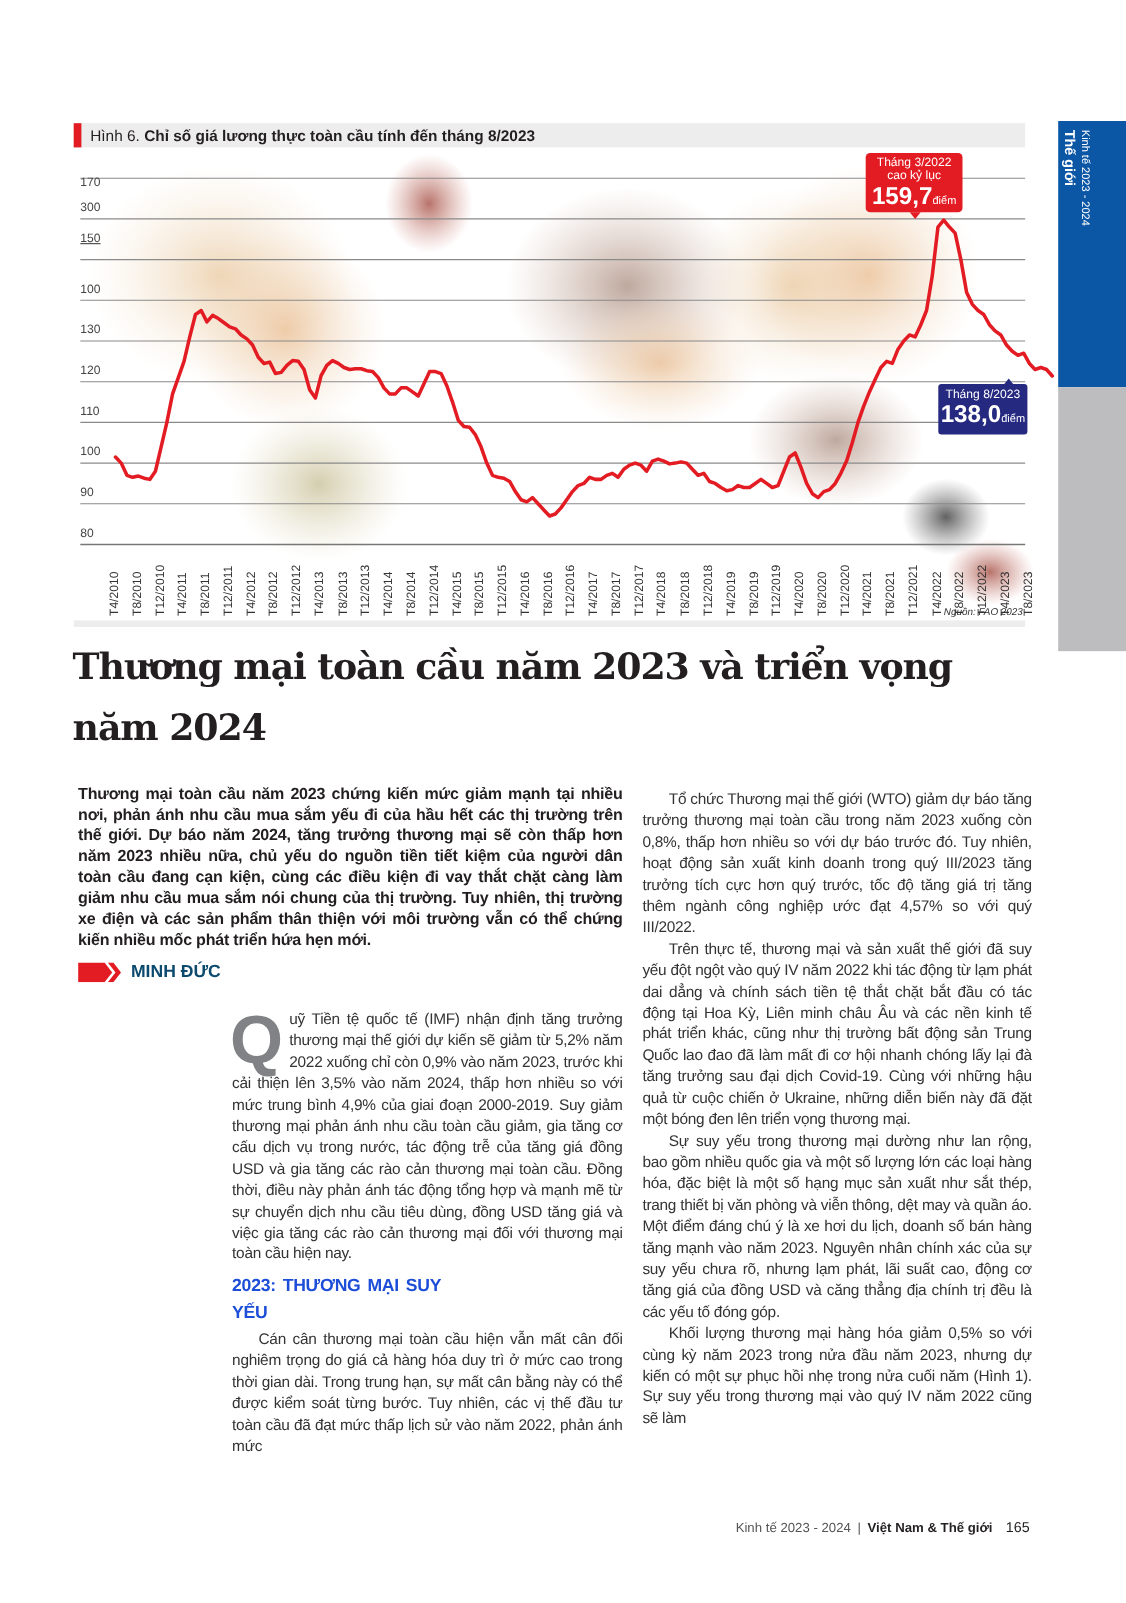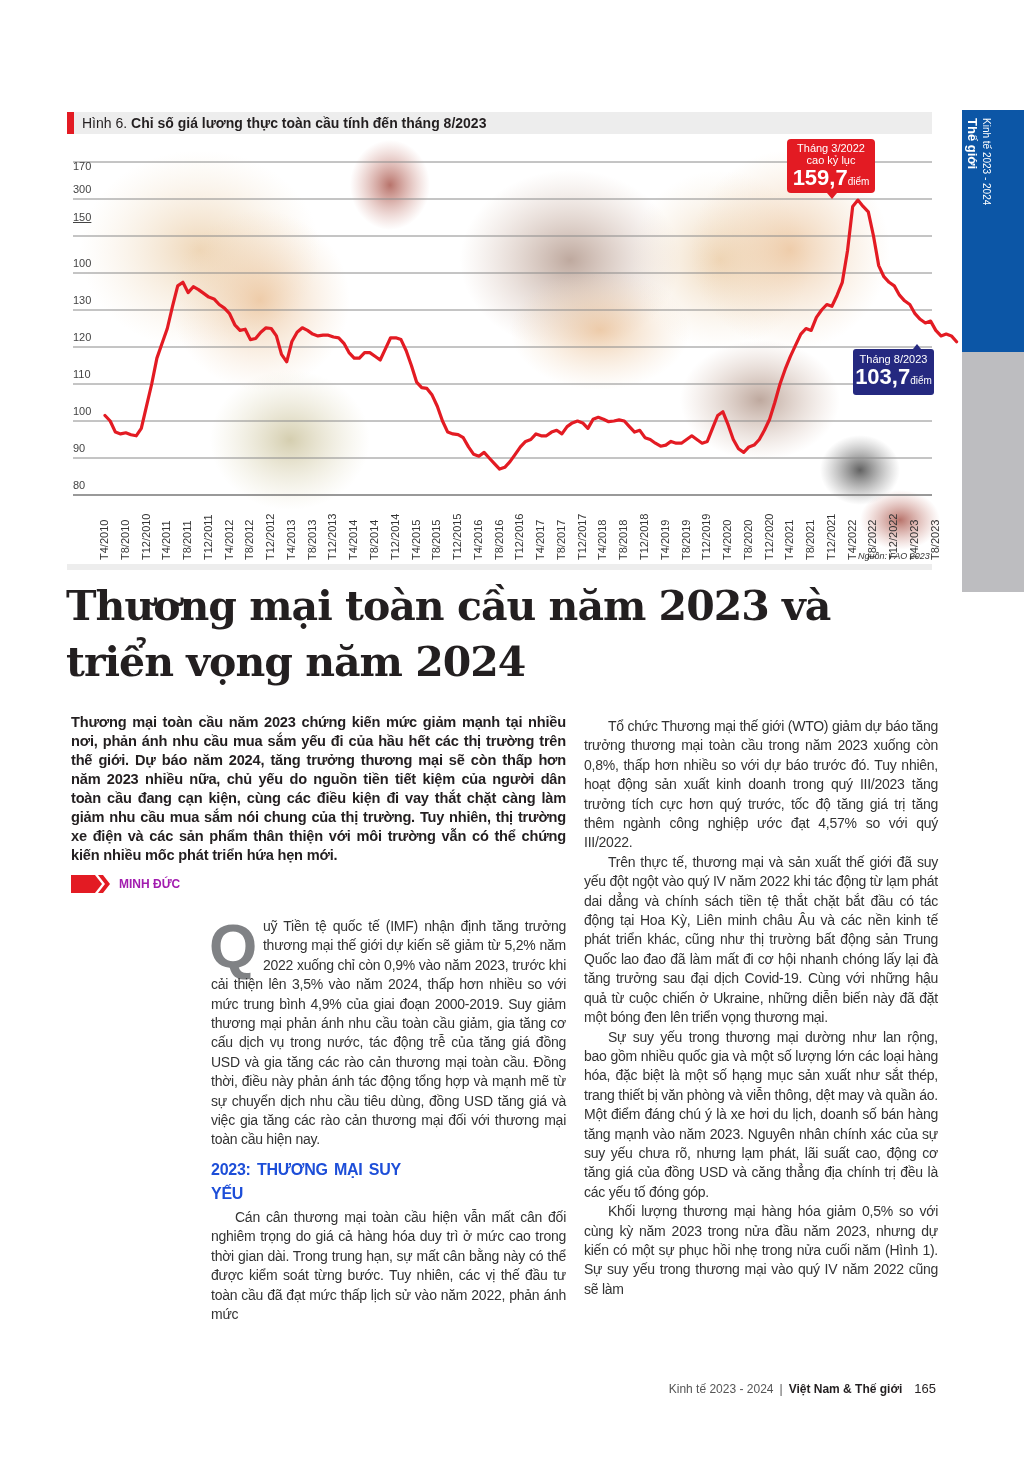--- a/index.html
+++ b/index.html
@@ -22,25 +22,25 @@
   .callout-red .l1{font-size:11px;line-height:12px;margin-top:3px;}
   .callout-red .val{font-size:22px;font-weight:bold;line-height:22px;margin-top:1px;}
   .callout-red .unit{font-size:10px;font-weight:normal;}
   .callout-red::after{content:"";position:absolute;left:40px;bottom:-6px;border-left:5px solid transparent;border-right:5px solid transparent;border-top:6px solid #e31b23;}
   .callout-blue{position:absolute;left:853px;top:349px;width:81px;height:46px;background:#252980;border-radius:3px;color:#fff;text-align:center;}
   .callout-blue .l1{font-size:11px;line-height:12px;margin-top:4px;}
   .callout-blue .val{font-size:22px;font-weight:bold;line-height:24px;}
   .callout-blue .unit{font-size:10px;font-weight:normal;}
   .callout-blue::before{content:"";position:absolute;left:60px;top:-5px;border-left:4px solid transparent;border-right:4px solid transparent;border-bottom:5px solid #252980;}
 
-  .headline{position:absolute;left:66px;top:578px;width:880px;font-family:"DejaVu Serif","Liberation Serif",serif;font-weight:bold;font-size:41px;line-height:56px;color:#231f20;letter-spacing:-1px;}
+  .headline{position:absolute;left:66px;top:578px;width:880px;font-family:"DejaVu Serif","Liberation Serif",serif;font-weight:bold;font-size:33px;line-height:56px;color:#231f20;letter-spacing:-1px;}
   .lead{position:absolute;left:71px;top:713px;width:495px;font-size:14.6px;line-height:19px;font-weight:bold;color:#231f20;font-family:"Liberation Sans",sans-serif;text-align:justify;letter-spacing:-0.2px;}
   .author{position:absolute;left:71px;top:875px;display:flex;align-items:center;gap:8px;}
   .author-icon{width:40px;height:18px;}
-  .author-name{font-size:12px;font-weight:bold;color:#a21caf;font-family:"Liberation Sans",sans-serif;}
+  .author-name{font-size:16px;font-weight:bold;color:#0c4a6e;font-family:"Liberation Sans",sans-serif;}
 
   .col{position:absolute;font-size:14px;line-height:19.4px;color:#333;text-align:justify;font-family:"Liberation Sans",sans-serif;letter-spacing:-0.25px;}
   .col p{margin:0;}
   .col p.ind{text-indent:24px;}
   .col1{left:211px;top:917px;width:355px;}
   .col2{left:584px;top:717px;width:354px;}
   .dropcap{float:left;font-size:62px;line-height:52px;font-weight:bold;color:#808285;margin:3px 6px 0 -2px;font-family:"Liberation Sans",sans-serif;}
   .subhead{font-size:16px;font-weight:bold;line-height:24px;color:#1d4ed8;margin:8px 0 2px 0;font-family:"Liberation Sans",sans-serif;}
 
   .footer{position:absolute;right:88px;top:1381px;font-size:12px;color:#231f20;display:flex;align-items:baseline;gap:6px;font-family:"Liberation Sans",sans-serif;}
@@ -178,21 +178,21 @@
 <div class="bottom-strip"></div>
 <div class="source">Nguồn: FAO 2023</div>
 
 <div class="callout-red">
   <div class="l1">Tháng 3/2022</div>
   <div class="l1" style="margin-top:0">cao kỷ lục</div>
   <div class="val"><span>159,7</span><span class="unit">điểm</span></div>
 </div>
 <div class="callout-blue">
   <div class="l1">Tháng 8/2023</div>
-  <div class="val"><span>103,7</span><span class="unit">điểm</span></div>
+  <div class="val"><span>138,0</span><span class="unit">điểm</span></div>
 </div>
 
 <div class="headline">Thương mại toàn cầu năm 2023 và triển vọng năm 2024</div>
 
 <div class="lead">Thương mại toàn cầu năm 2023 chứng kiến mức giảm mạnh tại nhiều nơi, phản ánh nhu cầu mua sắm yếu đi của hầu hết các thị trường trên thế giới. Dự báo năm 2024, tăng trưởng thương mại sẽ còn thấp hơn năm 2023 nhiều nữa, chủ yếu do nguồn tiền tiết kiệm của người dân toàn cầu đang cạn kiện, cùng các điều kiện đi vay thắt chặt càng làm giảm nhu cầu mua sắm nói chung của thị trường. Tuy nhiên, thị trường xe điện và các sản phẩm thân thiện với môi trường vẫn có thể chứng kiến nhiều mốc phát triển hứa hẹn mới.</div>
 
 <div class="author">
   <svg class="author-icon" viewBox="0 0 40 18">
     <polygon points="0,0 24,0 31,9 24,18 0,18" fill="#e31b23"></polygon>
     <polygon points="27,0 32,0 39,9 32,18 27,18 34,9" fill="#e31b23"></polygon>

